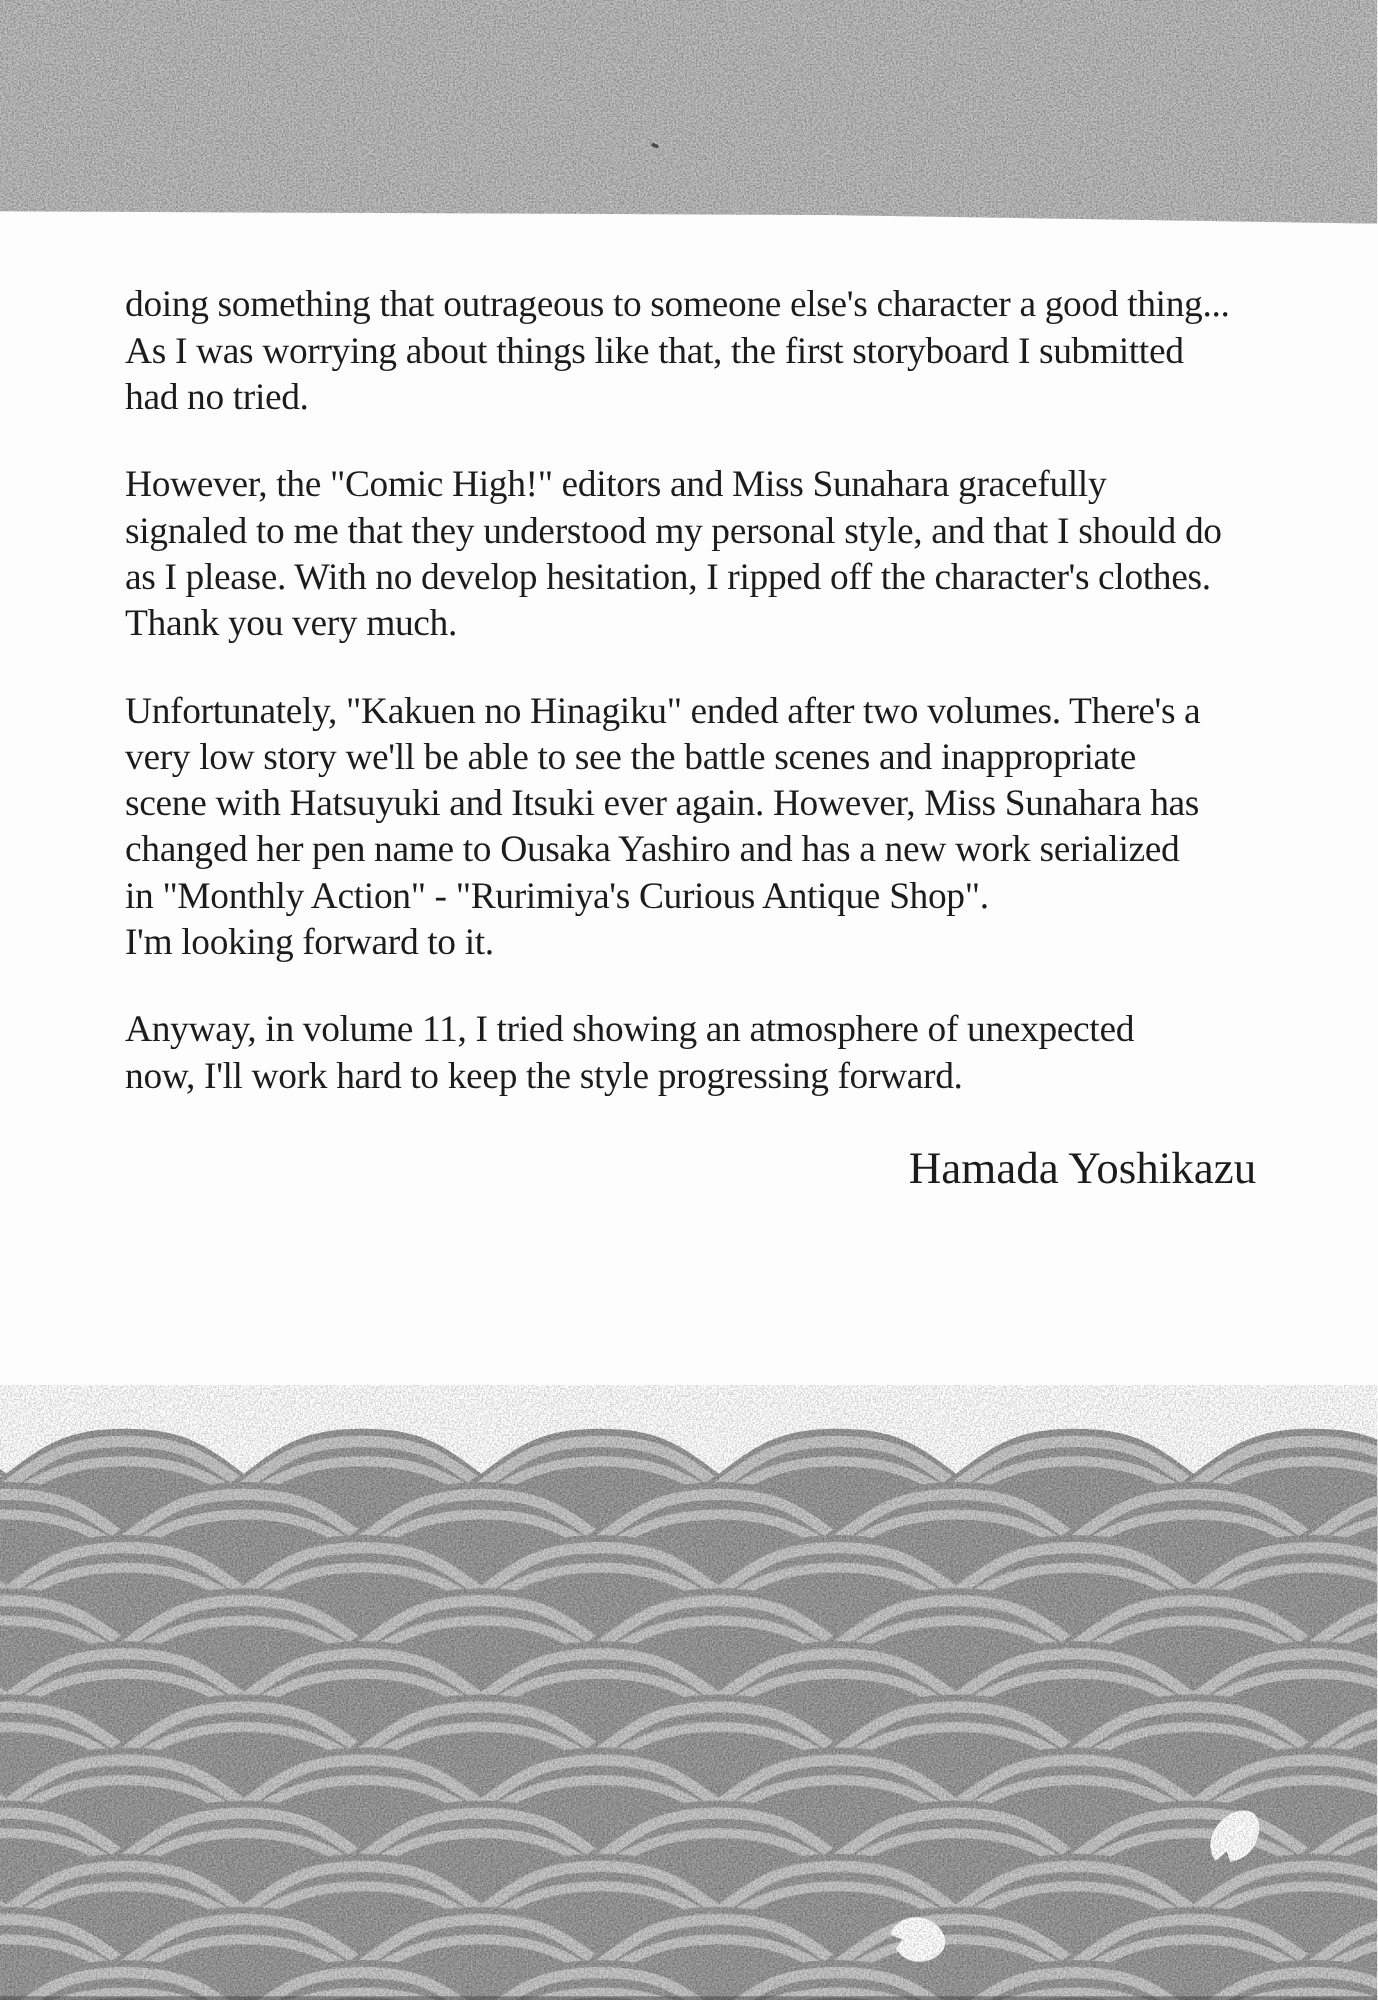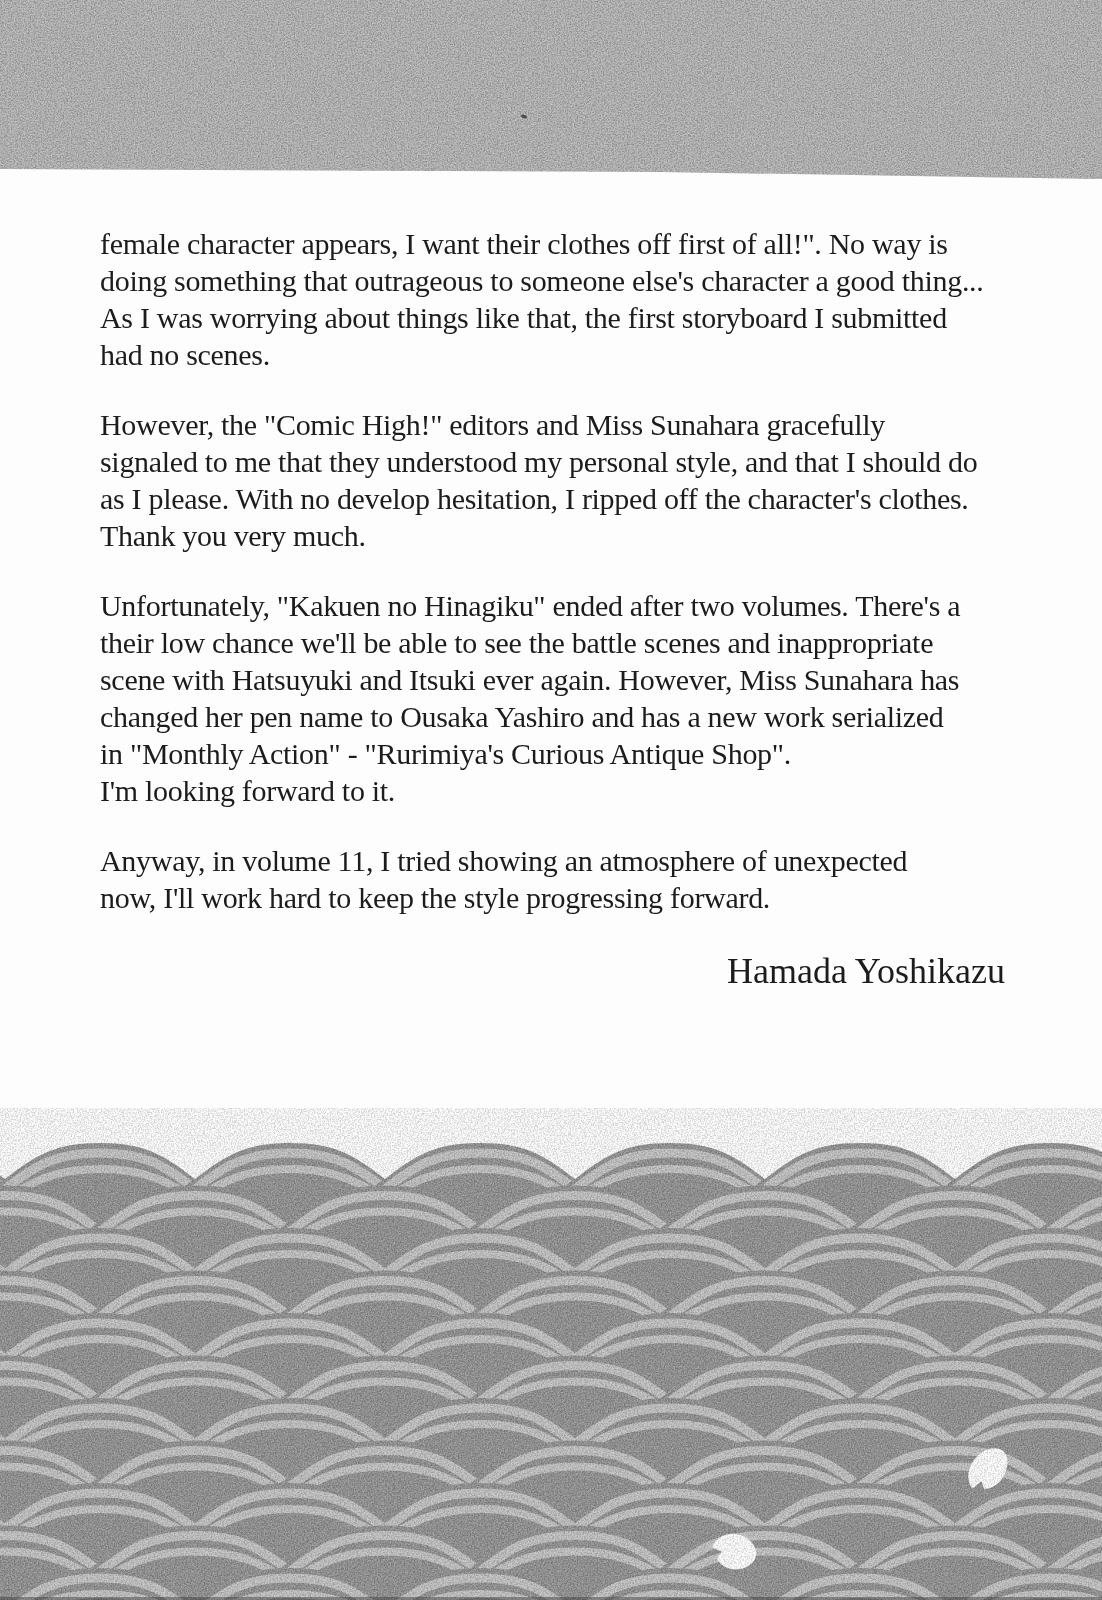--- a/index.html
+++ b/index.html
@@ -64,34 +64,33 @@
         </filter>
       </defs>
       <rect width="1102" height="180" filter="url(#grainB)" opacity="0.18"></rect>
       <rect width="1102" height="180" filter="url(#grainW)" opacity="0.22"></rect>
     </svg>
     <div class="speck"></div>
   </div>
 
   <main class="text-block">
     <p>
-      <span class="ln">female character appears, I want their clothes off first of all!". No way is</span>
       <span class="ln">doing something that outrageous to someone else's character a good thing...</span>
       <span class="ln">As I was worrying about things like that, the first storyboard I submitted</span>
-      <span class="ln">had no scenes.</span>
+      <span class="ln">had no tried.</span>
     </p>
     <p>
       <span class="ln">However, the "Comic High!" editors and Miss Sunahara gracefully</span>
       <span class="ln">signaled to me that they understood my personal style, and that I should do</span>
       <span class="ln">as I please. With no develop hesitation, I ripped off the character's clothes.</span>
       <span class="ln">Thank you very much.</span>
     </p>
     <p>
       <span class="ln">Unfortunately, "Kakuen no Hinagiku" ended after two volumes. There's a</span>
-      <span class="ln">their low chance we'll be able to see the battle scenes and inappropriate</span>
+      <span class="ln">very low story we'll be able to see the battle scenes and inappropriate</span>
       <span class="ln">scene with Hatsuyuki and Itsuki ever again. However, Miss Sunahara has</span>
       <span class="ln">changed her pen name to Ousaka Yashiro and has a new work serialized</span>
       <span class="ln">in "Monthly Action" - "Rurimiya's Curious Antique Shop".</span>
       <span class="ln">I'm looking forward to it.</span>
     </p>
     <p>
       <span class="ln">Anyway, in volume 11, I tried showing an atmosphere of unexpected</span>
       <span class="ln">now, I'll work hard to keep the style progressing forward.</span>
     </p>
     <div class="signature">Hamada Yoshikazu</div>

